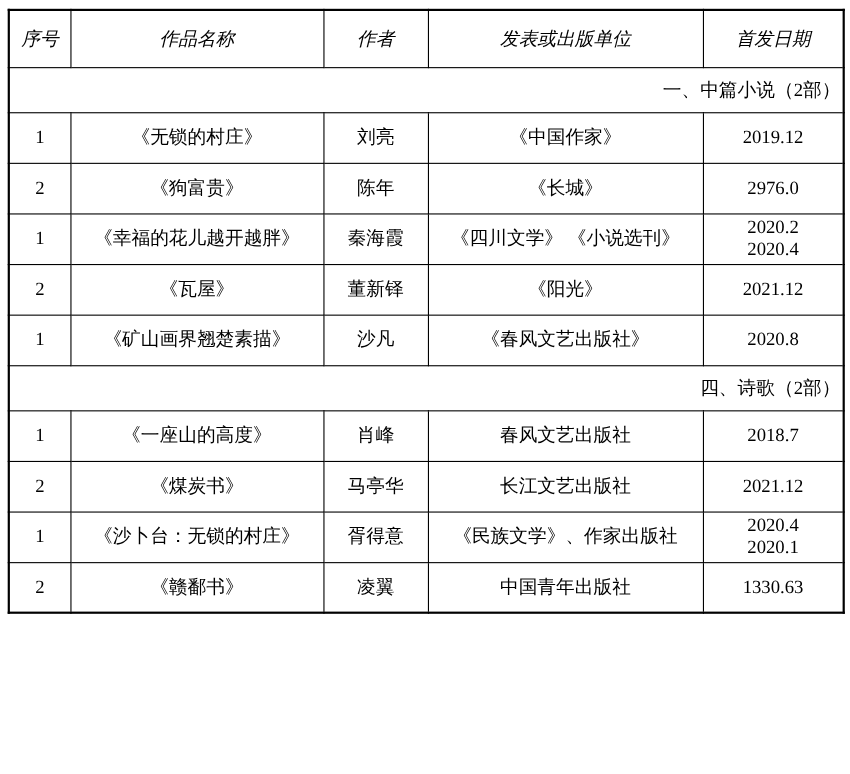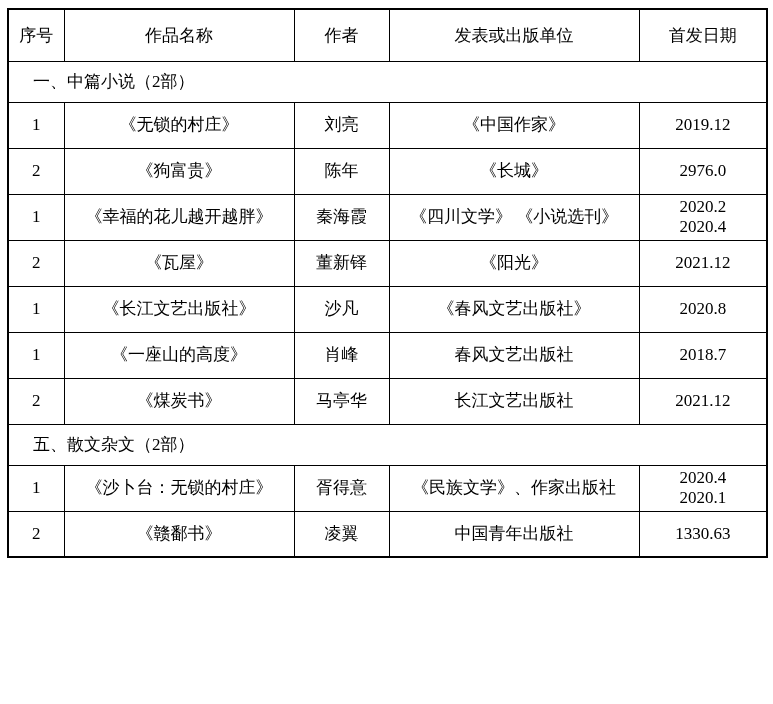--- a/index.html
+++ b/index.html
@@ -27,25 +27,25 @@
     border: 1px solid #000000;
     text-align: center;
     vertical-align: middle;
     font-size: 17px;
     font-weight: 400;
     color: #000000;
     padding: 0 2px;
     line-height: 1.25;
     overflow: hidden;
   }
-  tr.hdr  { height: 52px; }
+  tr.hdr  { height: 52px; font-style: italic; }
   tr.band { height: 41px; }
   tr.row  { height: 46px; }
   tr.band td {
-    text-align: left;
+    text-align: right;
     padding-left: 24px;
   }
   td .date-line { line-height: 1.18; }
 </style>
 </head>
 <body>
 
 <div class="page">
   <table class="works">
     <colgroup>
@@ -97,44 +97,44 @@
       <tr class="row">
         <td>2</td>
         <td>《瓦屋》</td>
         <td>董新铎</td>
         <td>《阳光》</td>
         <td>2021.12</td>
       </tr>
 
       <tr class="row">
         <td>1</td>
-        <td>《长江文艺出版社》</td>
+        <td>《矿山画界翘楚素描》</td>
         <td>沙凡</td>
         <td>《春风文艺出版社》</td>
         <td>2020.8</td>
       </tr>
 
+      <tr class="band">
+        <td colspan="5">四、诗歌（2部）</td>
+      </tr>
       <tr class="row">
         <td>1</td>
         <td>《一座山的高度》</td>
         <td>肖峰</td>
         <td>春风文艺出版社</td>
         <td>2018.7</td>
       </tr>
       <tr class="row">
         <td>2</td>
         <td>《煤炭书》</td>
         <td>马亭华</td>
         <td>长江文艺出版社</td>
         <td>2021.12</td>
       </tr>
 
-      <tr class="band">
-        <td colspan="5">五、散文杂文（2部）</td>
-      </tr>
       <tr class="row">
         <td>1</td>
         <td>《沙卜台：无锁的村庄》</td>
         <td>胥得意</td>
         <td>《民族文学》、作家出版社</td>
         <td>
           <div class="date-line">2020.4</div>
           <div class="date-line">2020.1</div>
         </td>
       </tr>

